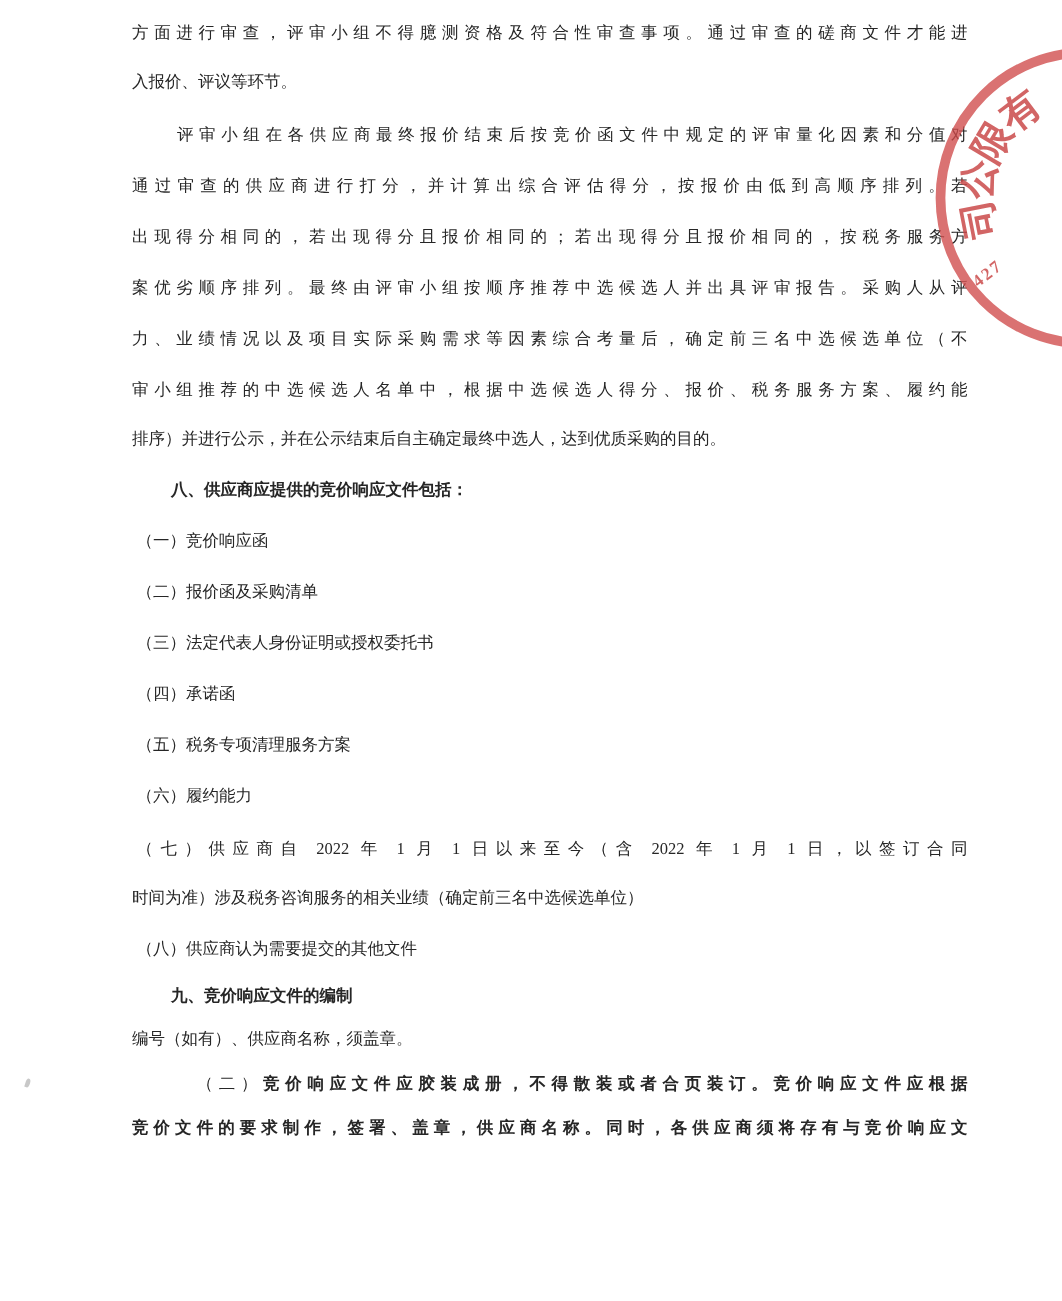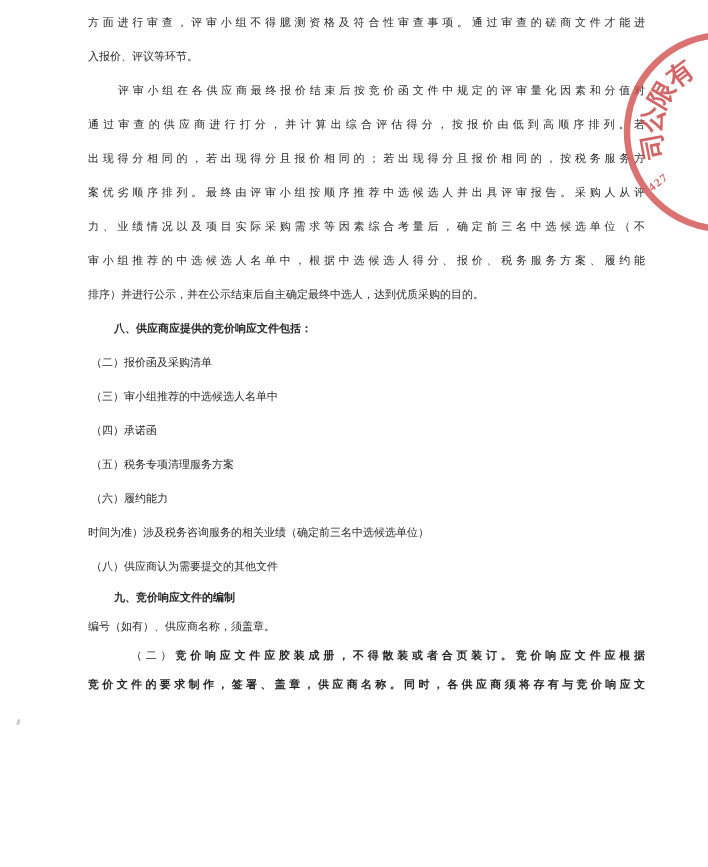--- a/index.html
+++ b/index.html
@@ -18,21 +18,21 @@
   }
   .ln {
     font-size:11px;
     line-height:34px;
     height:34px;
     white-space:nowrap;
     text-align:justify;
     text-align-last:justify;
     letter-spacing:0;
   }
-  .ln.e { text-align-last:left; }
+  .ln.e { text-align-last:left;font-family:Liberation Mono, monospace; }
   .ln.t { line-height:29px; height:29px; }
   .b { font-weight:700; }
   .i1 { padding-left:3px; }
   .i2 { padding-left:26px; }
   .i3 { padding-left:30px; }
   .i4 { padding-left:43px; }
   .stamp {
     position:absolute;
     left:585px; top:20px;
     width:123px; height:250px;
@@ -54,25 +54,27 @@
   <div class="ln">方面进行审查，评审小组不得臆测资格及符合性审查事项。通过审查的磋商文件才能进</div>
   <div class="ln e">入报价、评议等环节。</div>
   <div class="ln i3">评审小组在各供应商最终报价结束后按竞价函文件中规定的评审量化因素和分值对</div>
   <div class="ln">通过审查的供应商进行打分，并计算出综合评估得分，按报价由低到高顺序排列。若</div>
   <div class="ln">出现得分相同的，若出现得分且报价相同的；若出现得分且报价相同的，按税务服务方</div>
   <div class="ln">案优劣顺序排列。最终由评审小组按顺序推荐中选候选人并出具评审报告。采购人从评</div>
   <div class="ln">力、业绩情况以及项目实际采购需求等因素综合考量后，确定前三名中选候选单位（不</div>
   <div class="ln">审小组推荐的中选候选人名单中，根据中选候选人得分、报价、税务服务方案、履约能</div>
   <div class="ln e">排序）并进行公示，并在公示结束后自主确定最终中选人，达到优质采购的目的。</div>
   <div class="ln e i2 b">八、供应商应提供的竞价响应文件包括：</div>
+  <div class="ln e i1">（一）竞价响应函</div>
   <div class="ln e i1">（二）报价函及采购清单</div>
-  <div class="ln e i1">（三）审小组推荐的中选候选人名单中</div>
+  <div class="ln e i1">（三）法定代表人身份证明或授权委托书</div>
   <div class="ln e i1">（四）承诺函</div>
   <div class="ln e i1">（五）税务专项清理服务方案</div>
   <div class="ln e i1">（六）履约能力</div>
+  <div class="ln i1">（七）供应商自 2022 年 1 月 1 日以来至今（含 2022 年 1 月 1 日，以签订合同</div>
   <div class="ln e">时间为准）涉及税务咨询服务的相关业绩（确定前三名中选候选单位）</div>
   <div class="ln e i1">（八）供应商认为需要提交的其他文件</div>
   <div class="ln e i2 b t">九、竞价响应文件的编制</div>
   <div class="ln e t">编号（如有）、供应商名称，须盖章。</div>
   <div class="ln i4 t"><span>（二）</span><span class="b">竞价响应文件应胶装成册，不得散装或者合页装订。竞价响应文件应根据</span></div>
   <div class="ln b t">竞价文件的要求制作，签署、盖章，供应商名称。同时，各供应商须将存有与竞价响应文</div>
 </div>
 
 <svg class="stamp" viewBox="0 0 123 250" xmlns="http://www.w3.org/2000/svg">
   <circle cx="139" cy="112" r="97" fill="none" stroke="#cf4a4a" stroke-width="6.5" opacity="0.78"></circle>

